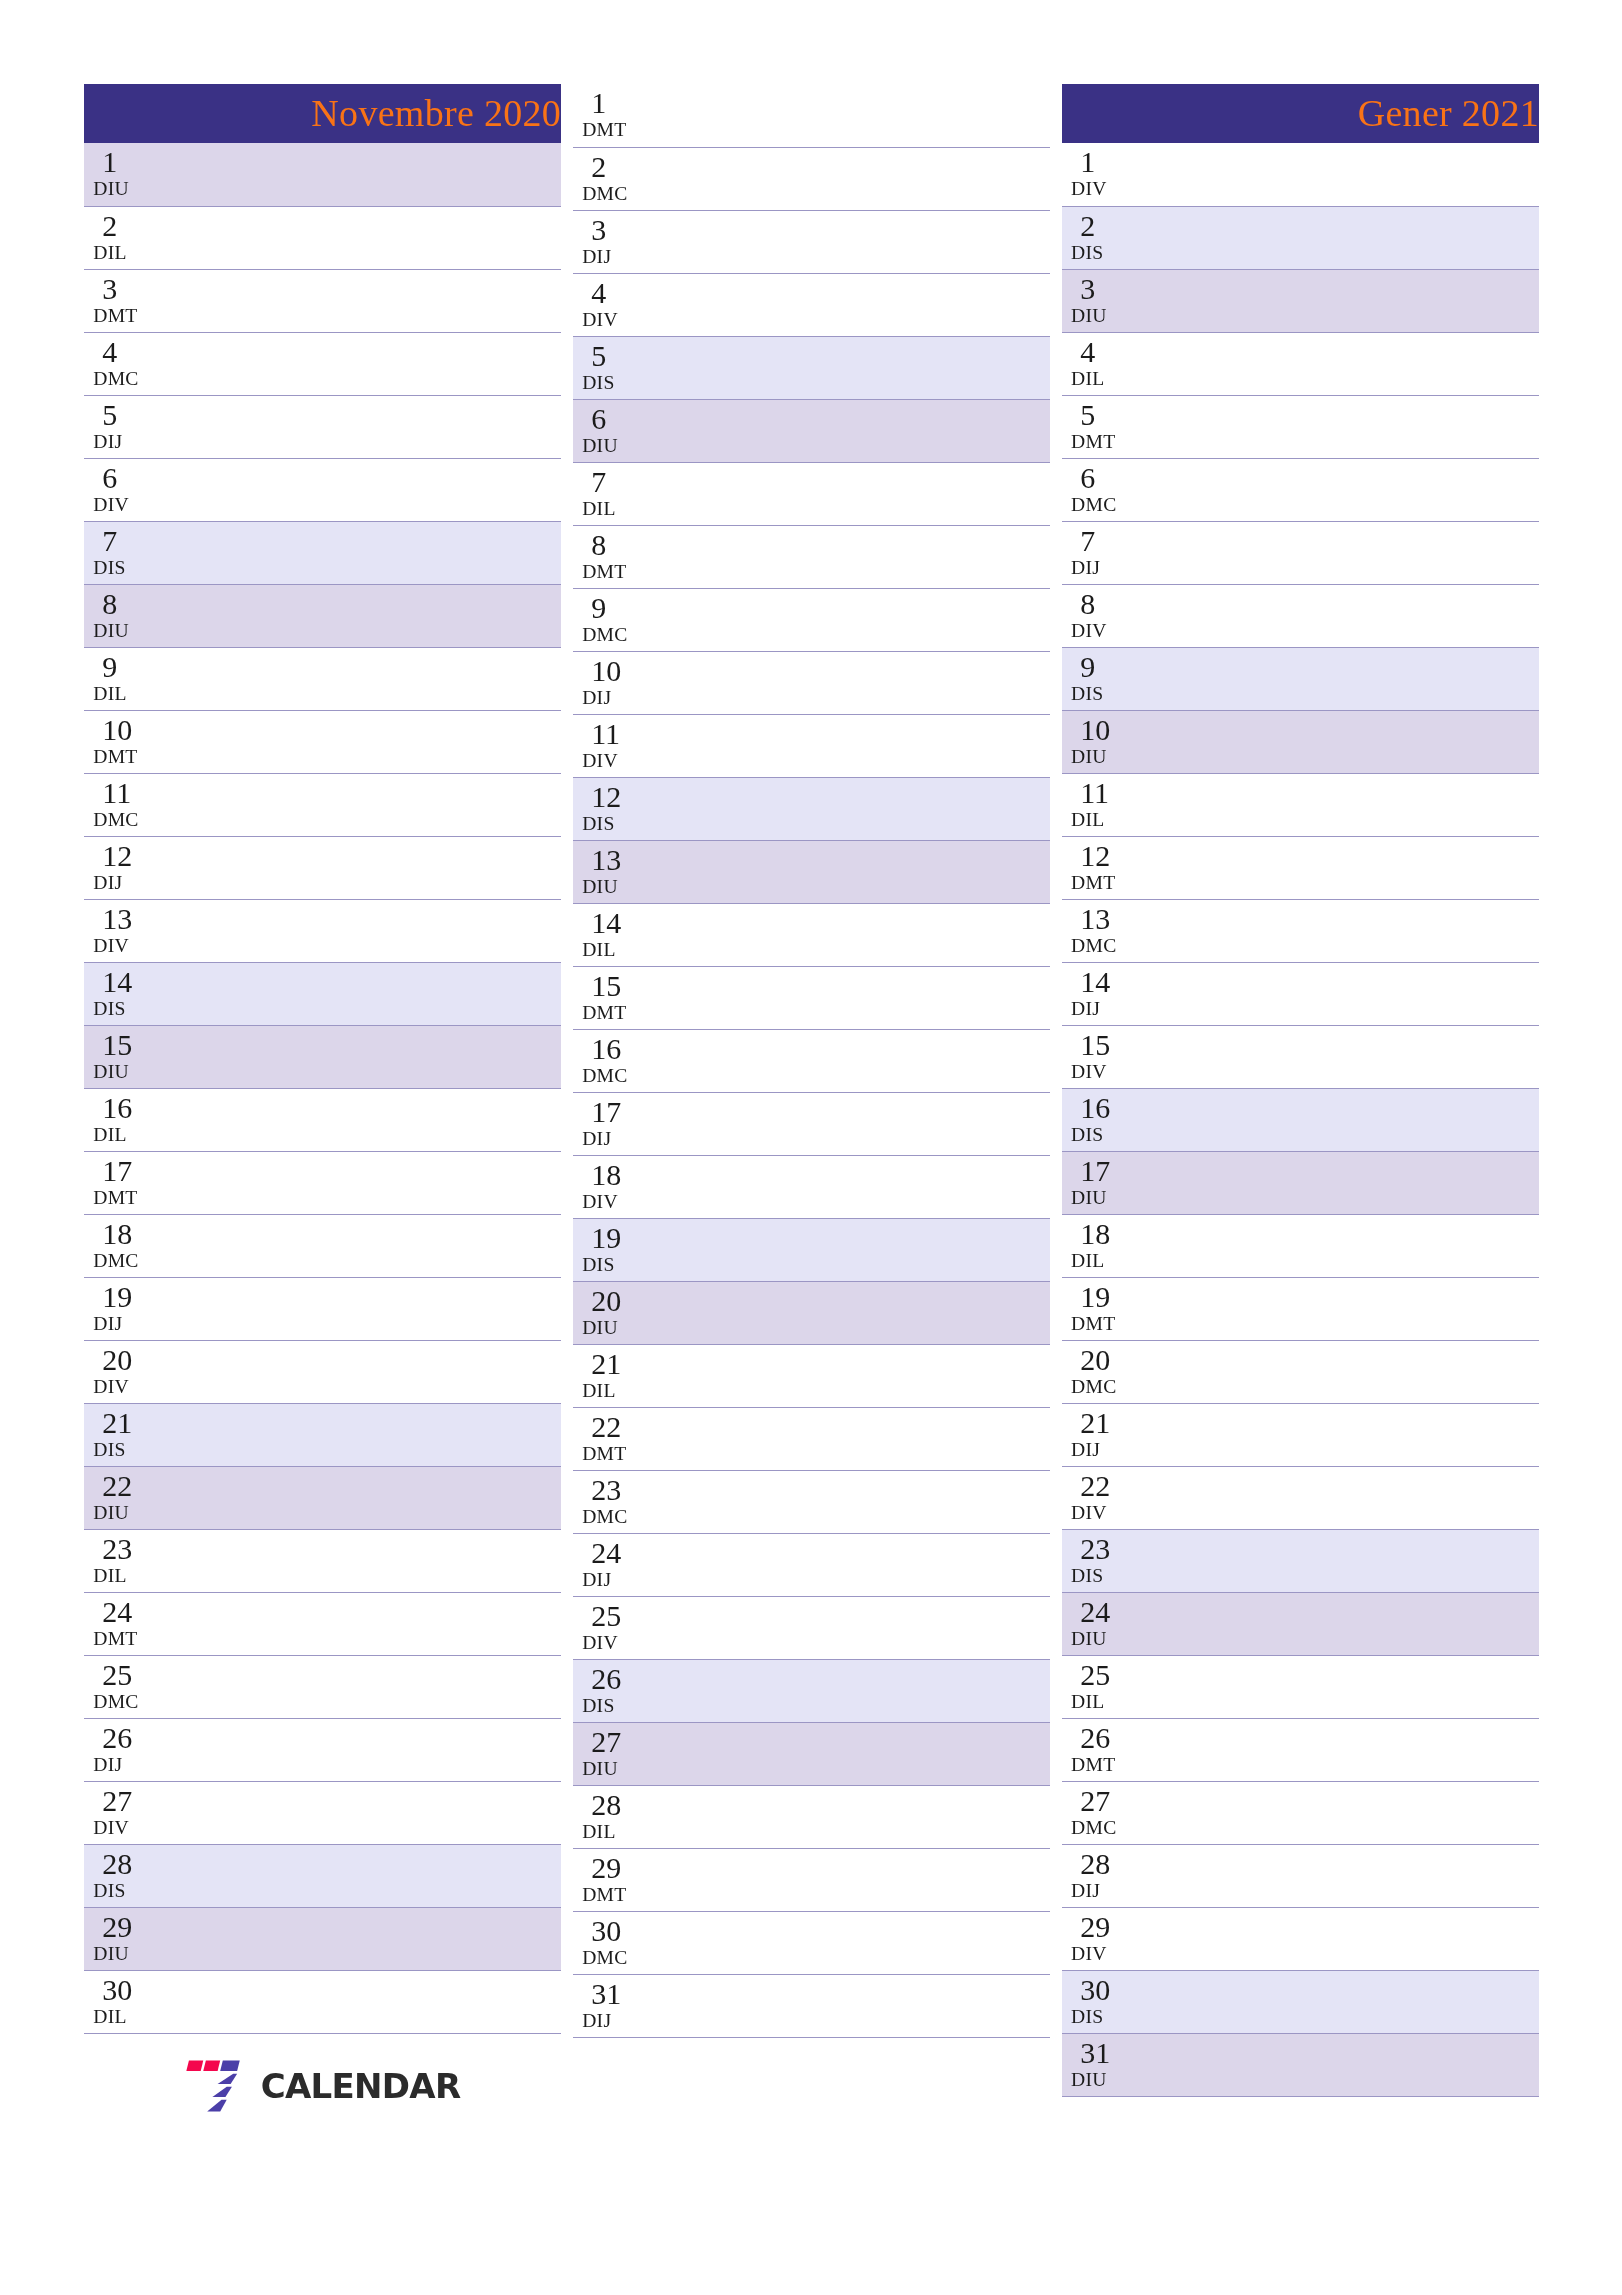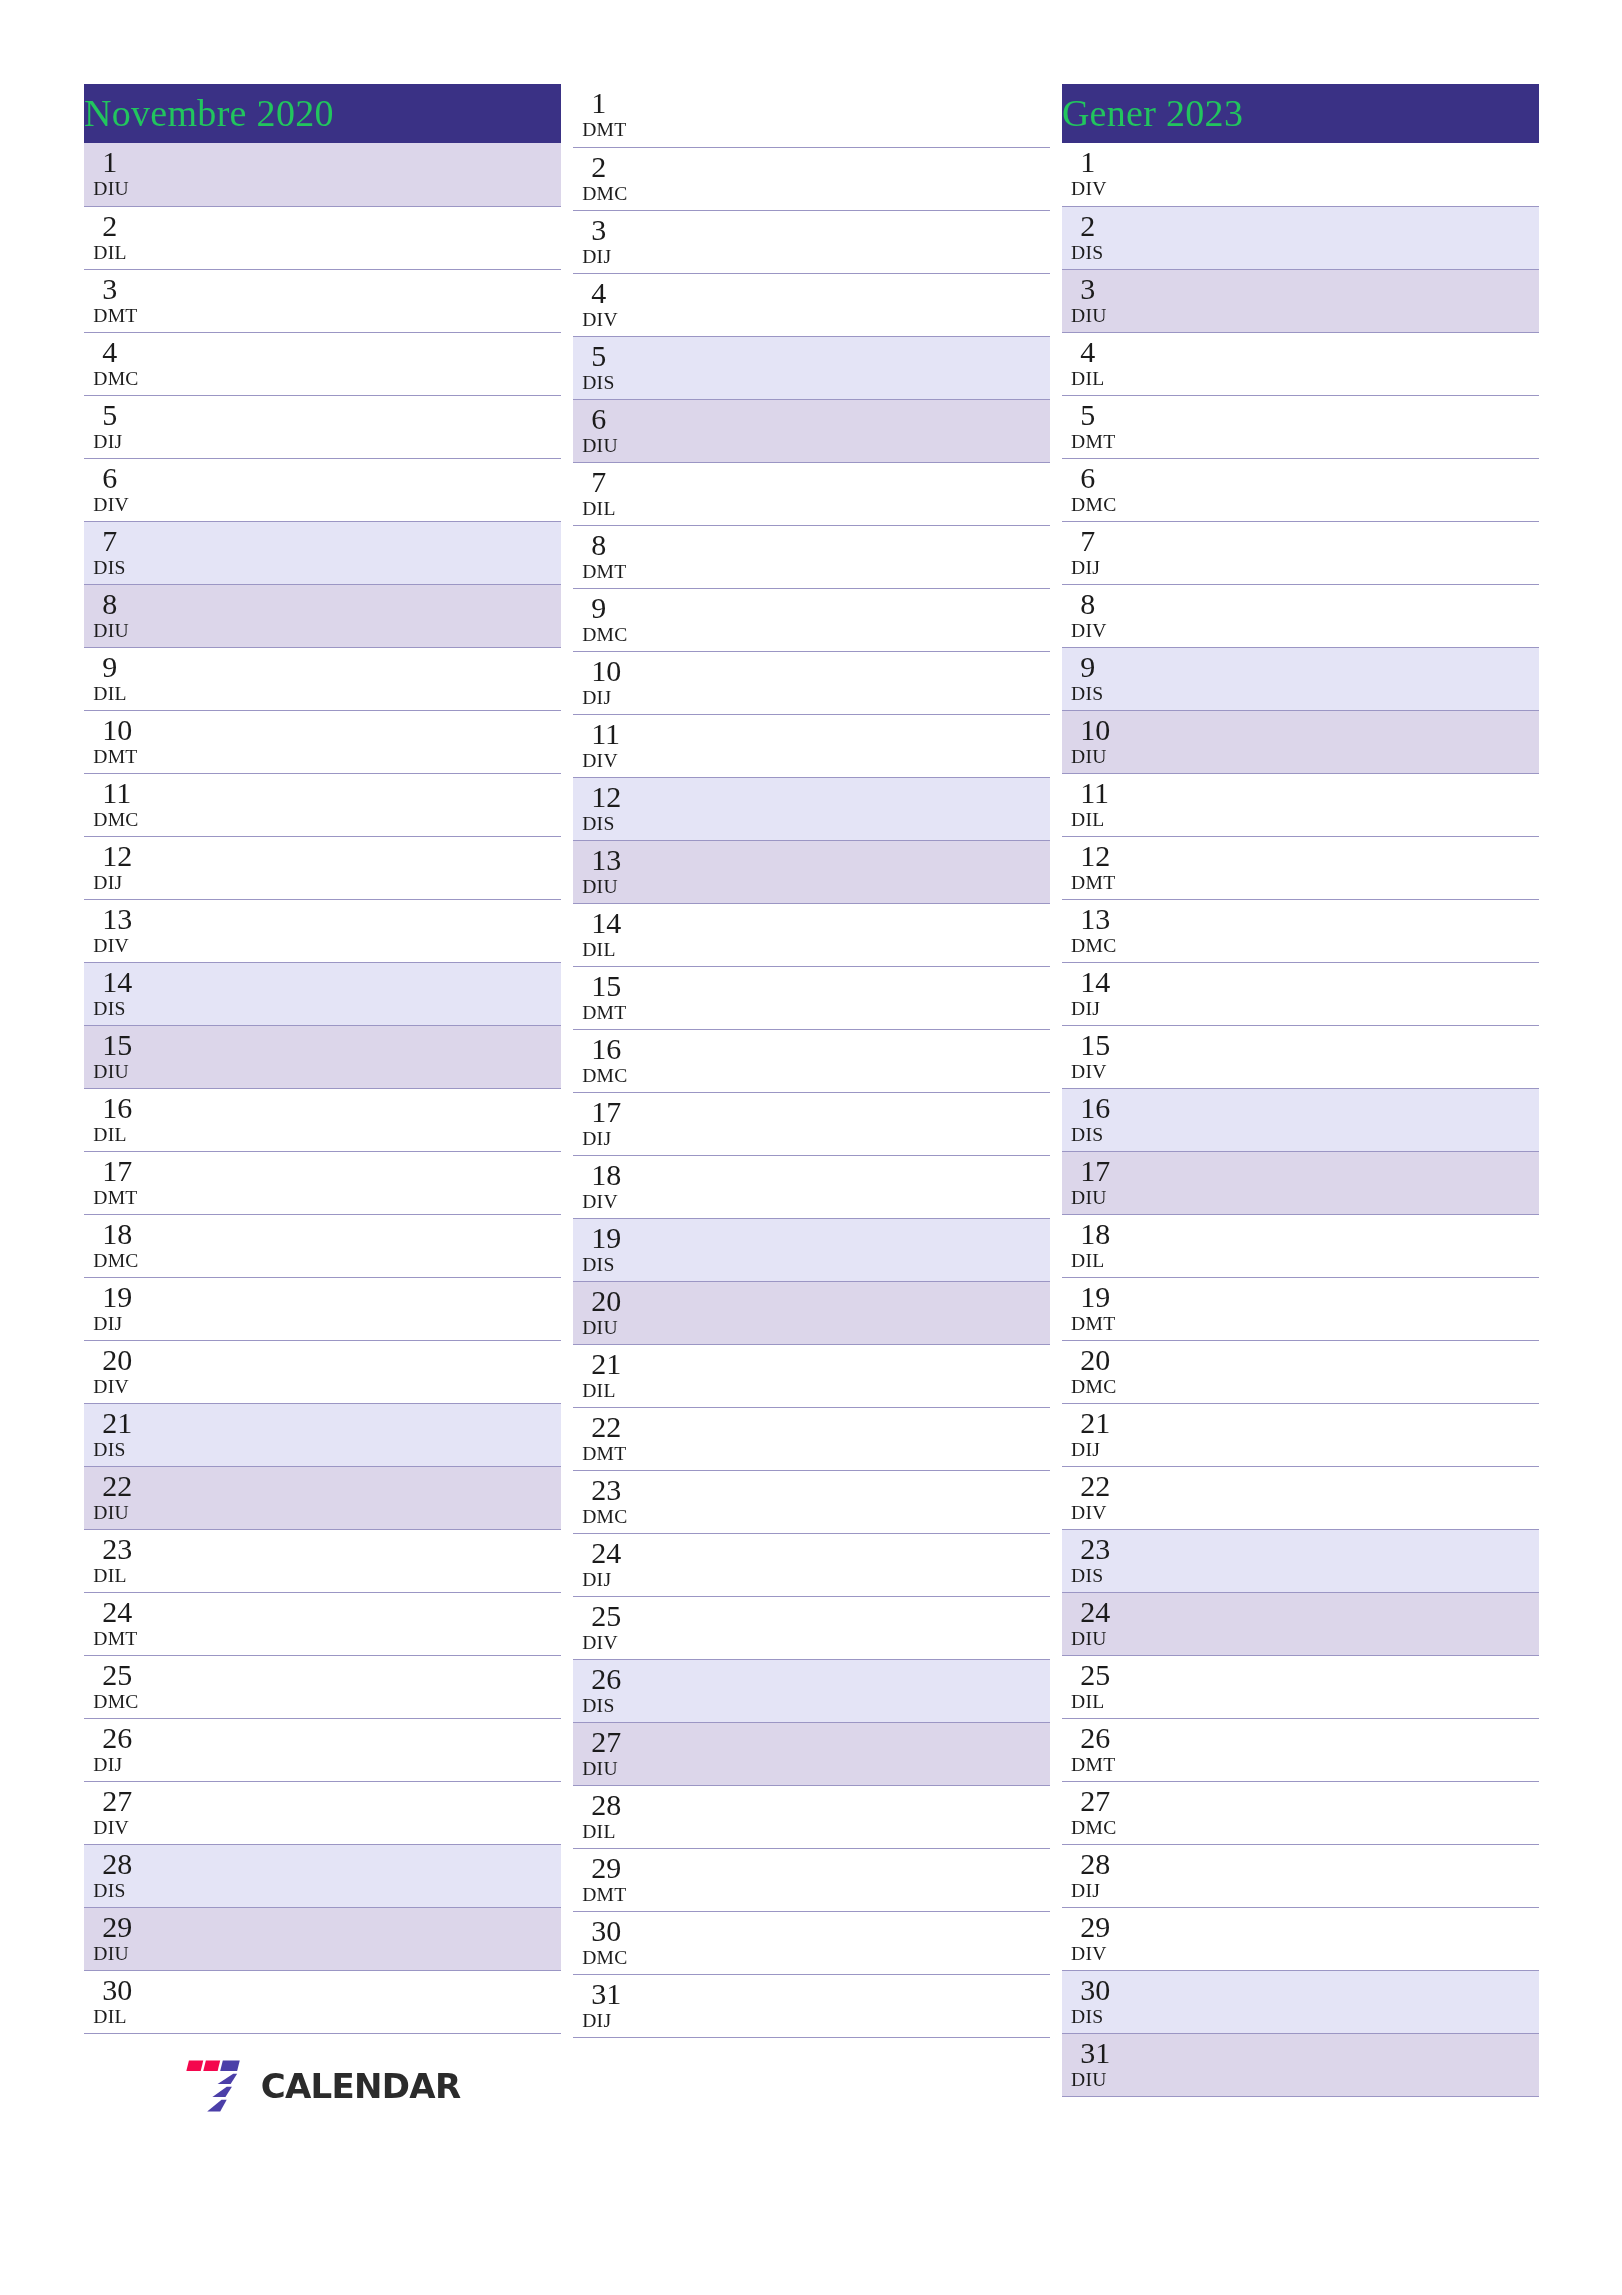--- a/index.html
+++ b/index.html
@@ -32,24 +32,24 @@
 
   .month-col {
     flex: 1 1 0;
     min-width: 0;
     display: flex;
     flex-direction: column;
   }
 
   .month-header {
     background: #3a3185;
-    color: #22c55e;
+    color: #f97316;
     height: 59px;
     line-height: 59px;
-    text-align: left;
+    text-align: right;
     font-size: 38px;
     font-family: "Liberation Serif", "DejaVu Serif", serif;
     letter-spacing: 0.3px;
     white-space: nowrap;
     overflow: hidden;
   }
 
   .days {
     display: flex;
     flex-direction: column;
@@ -392,21 +392,21 @@
             <span class="day-num">30</span>
             <span class="day-abbr">DMC</span>
           </div>
           <div class="day-row">
             <span class="day-num">31</span>
             <span class="day-abbr">DIJ</span>
           </div>
         </div>
       </div>
       <div class="month-col">
-        <div class="month-header">Gener 2023</div>
+        <div class="month-header">Gener 2021</div>
         <div class="days">
           <div class="day-row">
             <span class="day-num">1</span>
             <span class="day-abbr">DIV</span>
           </div>
           <div class="day-row sat">
             <span class="day-num">2</span>
             <span class="day-abbr">DIS</span>
           </div>
           <div class="day-row sun">

